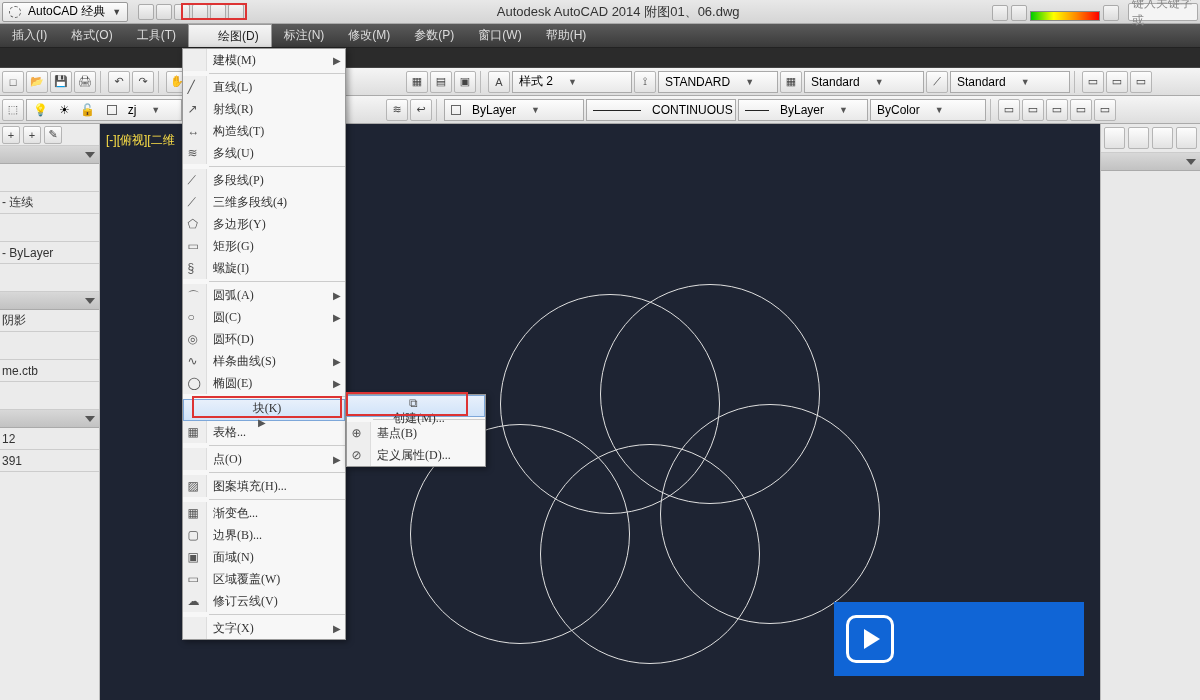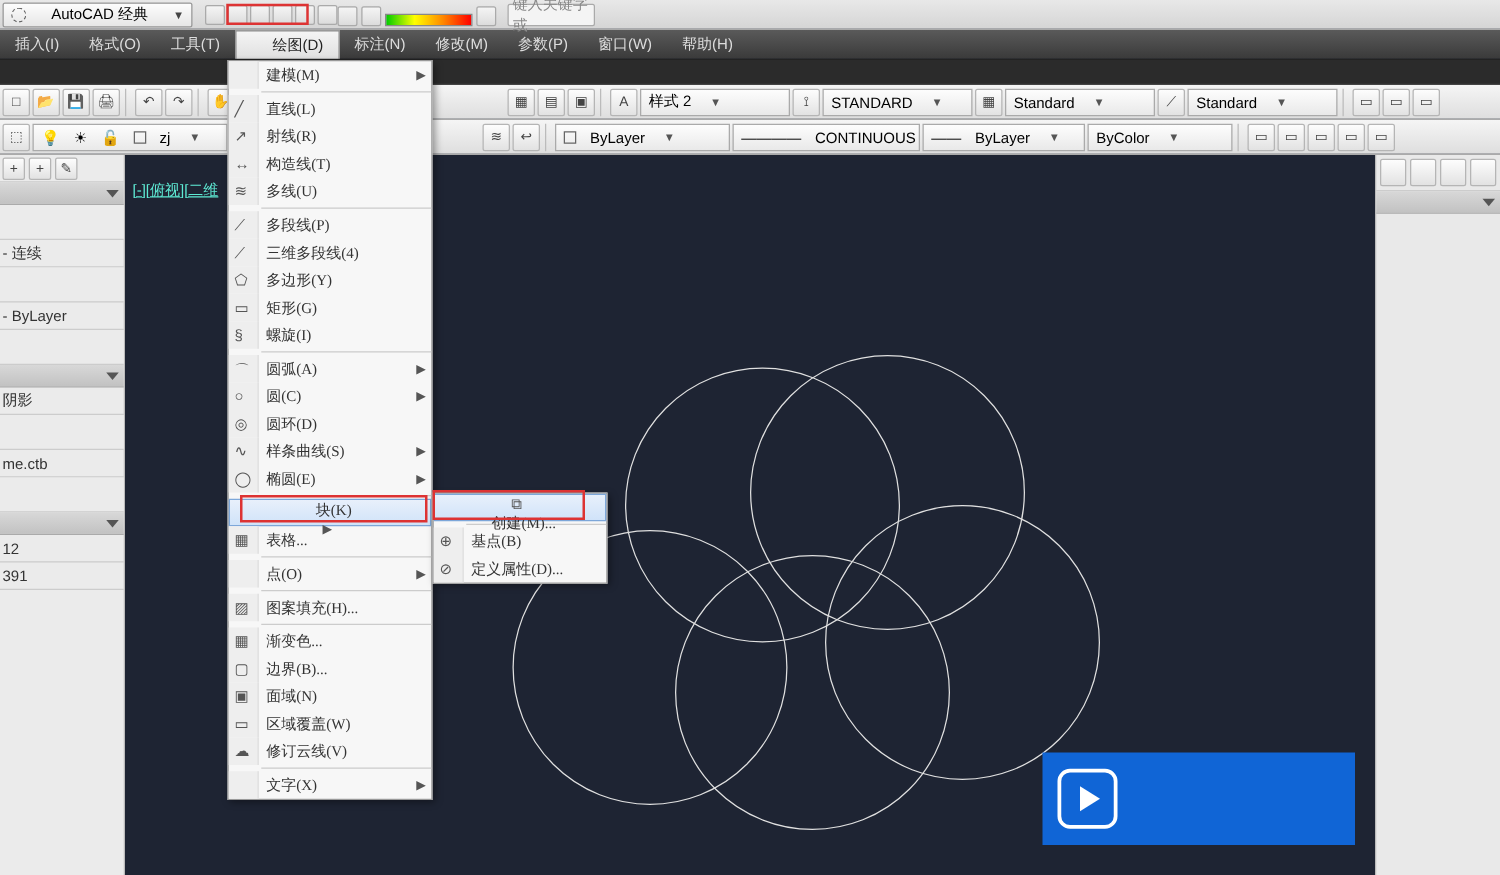--- a/index.html
+++ b/index.html
@@ -1,20 +1,20 @@
 <!DOCTYPE html>
 <html><head>
 <meta charset="utf-8">
 <style>
 * { margin: 0; padding: 0; box-sizing: border-box; font-family: "Microsoft YaHei", Arial, sans-serif; font-size: 12px; }
 body { width: 1200px; height: 700px; background: #1a1f2e; overflow: hidden; position: relative; }
 
 
 .title-bar { height: 24px; background: linear-gradient(#e8e8e8, #d5d5d5); display: flex; align-items: center; padding: 0 2px; border-bottom: 1px solid #aaa; }
-.workspace-selector { display: flex; align-items: center; background: linear-gradient(#fdfdfd,#e6e6e6); border: 1px solid #999; padding: 1px 6px; border-radius: 2px; gap: 20px; height: 20px; }
+.workspace-selector { display: flex; align-items: center; background: linear-gradient(#fdfdfd,#e6e6e6); border: 1px solid #999; padding: 1px 6px; border-radius: 2px; gap: 7px; height: 20px; }
 .workspace-selector .gear { width: 12px; height: 12px; border: 1px dashed #666; border-radius: 50%; }
 .workspace-selector .dd { font-size: 9px; color: #444; }
 .quick-group { display:flex; align-items:center; gap:2px; margin-left:10px}
 .qbtn { width:16px; height:16px; background:linear-gradient(#f5f5f5,#dcdcdc); border:1px solid #aaa; border-radius:2px; }
 .title-center { flex:1; text-align:center; color:#333; font-size:13px; }
 .search-top { width:70px; height:18px; background:#f4f4f4; border:1px solid #aaa; color:#888; font-size:11px; padding:0 3px; display:flex; align-items:center; margin-left:6px; border-radius:2px;}
 .title-right { display:flex; gap:3px; align-items:flex-end; }
 .tr-btn { width:16px; height:16px; background:linear-gradient(#f5f5f5,#dcdcdc); border:1px solid #aaa; border-radius:2px; }
 .tr-colorbar { width:70px; height:10px; background:linear-gradient(90deg,#0c0,#ff0,#f80,#f00); border:1px solid #888; }
 
@@ -40,21 +40,21 @@
 
 
 .main { position:relative; height:calc(100% - 24px - 24px - 20px - 28px - 28px); display:flex;}
 .left-panel { width:100px; background: #ebebeb; border-right:1px solid #bbb; display:flex; flex-direction:column; }
 .lp-row { height:22px; border-bottom:1px solid #ccc; display:flex; align-items:center; padding:0 2px; gap:3px; color:#333; }
 .lp-gap { height:28px; background:#ebebeb; border-bottom:1px solid #ccc; }
 .lp-header { height:18px; background:linear-gradient(#d8d8d8,#c2c2c2); border-bottom:1px solid #aaa; display:flex; align-items:center; justify-content:flex-end; padding-right:4px; }
 .lp-header .tri { width:0; height:0; border-left:5px solid transparent; border-right:5px solid transparent; border-top:6px solid #555; }
 
 .canvas { flex:1; position:relative; background:#1e2433; }
-.canvas .viewport-label { position:absolute; top:20px; left:6px; color:#5eead4; font-size:12px;text-decoration:underline; }
+.canvas .viewport-label { position:absolute; top:8px; left:6px; color:#fde047; font-size:12px; }
 
 .right-panel { width:100px; background:#e9e9e9; border-left:1px solid #bbb; display:flex; flex-direction:column; }
 .rp-row { display:flex; gap:3px; padding:3px; border-bottom:1px solid #ccc; }
 .rp-btn { width:22px; height:22px; background:linear-gradient(#fdfdfd,#e2e2e2); border:1px solid #b5b5b5; border-radius:2px; }
 
 
 .popup-menu { position:absolute; top:48px; left:182px; width:164px; background:#f7f7f7; border:1px solid #999; box-shadow:2px 2px 6px rgba(0,0,0,0.4); z-index:500; }
 .pm-row { height:22px; display:flex; align-items:center; position:relative; }
 .pm-row.hover { background:linear-gradient(#e8f0fb,#d0e3f9); border:1px solid #7da7d9; height:22px;flex-direction:column; }
 .pm-icon { width:24px; height:100%; display:flex; align-items:center; justify-content:center; background:#eee; border-right:1px solid #ddd; }
@@ -90,20 +90,21 @@
     <span class="dd">▼</span>
   </div>
   <div class="quick-group">
     <div class="qbtn"></div>
     <div class="qbtn"></div>
     <div class="qbtn"></div>
     <div class="qbtn"></div>
     <div class="qbtn"></div>
     <div class="qbtn"></div>
   </div>
+  <div class="title-center">Autodesk AutoCAD 2014    附图01、06.dwg</div>
   <div class="title-right">
     <div class="tr-btn"></div>
     <div class="tr-btn"></div>
     <div class="tr-colorbar"></div>
     <div class="tr-btn"></div>
     <div class="search-top">
         <span>键入关键字或</span>
       </div>
   </div>
 </div>

